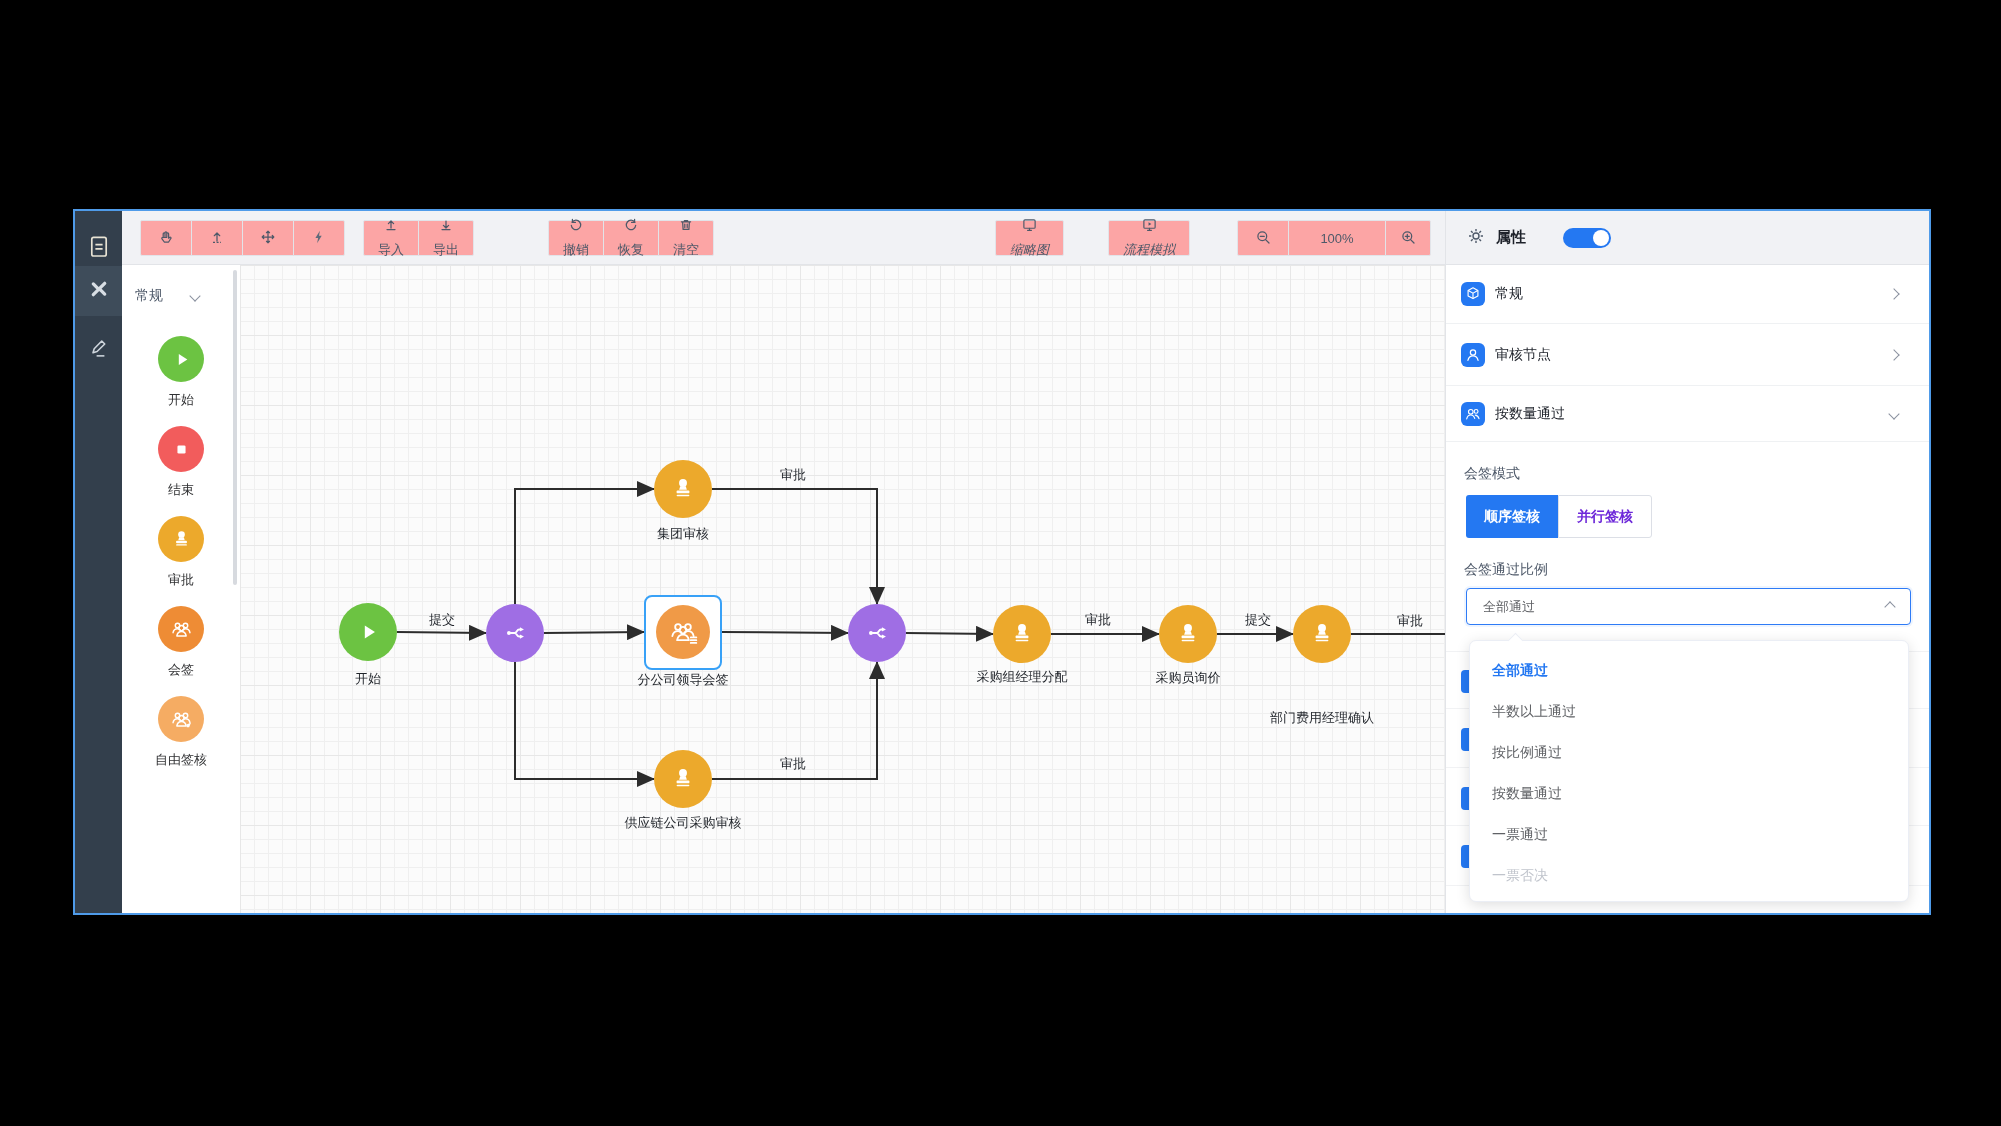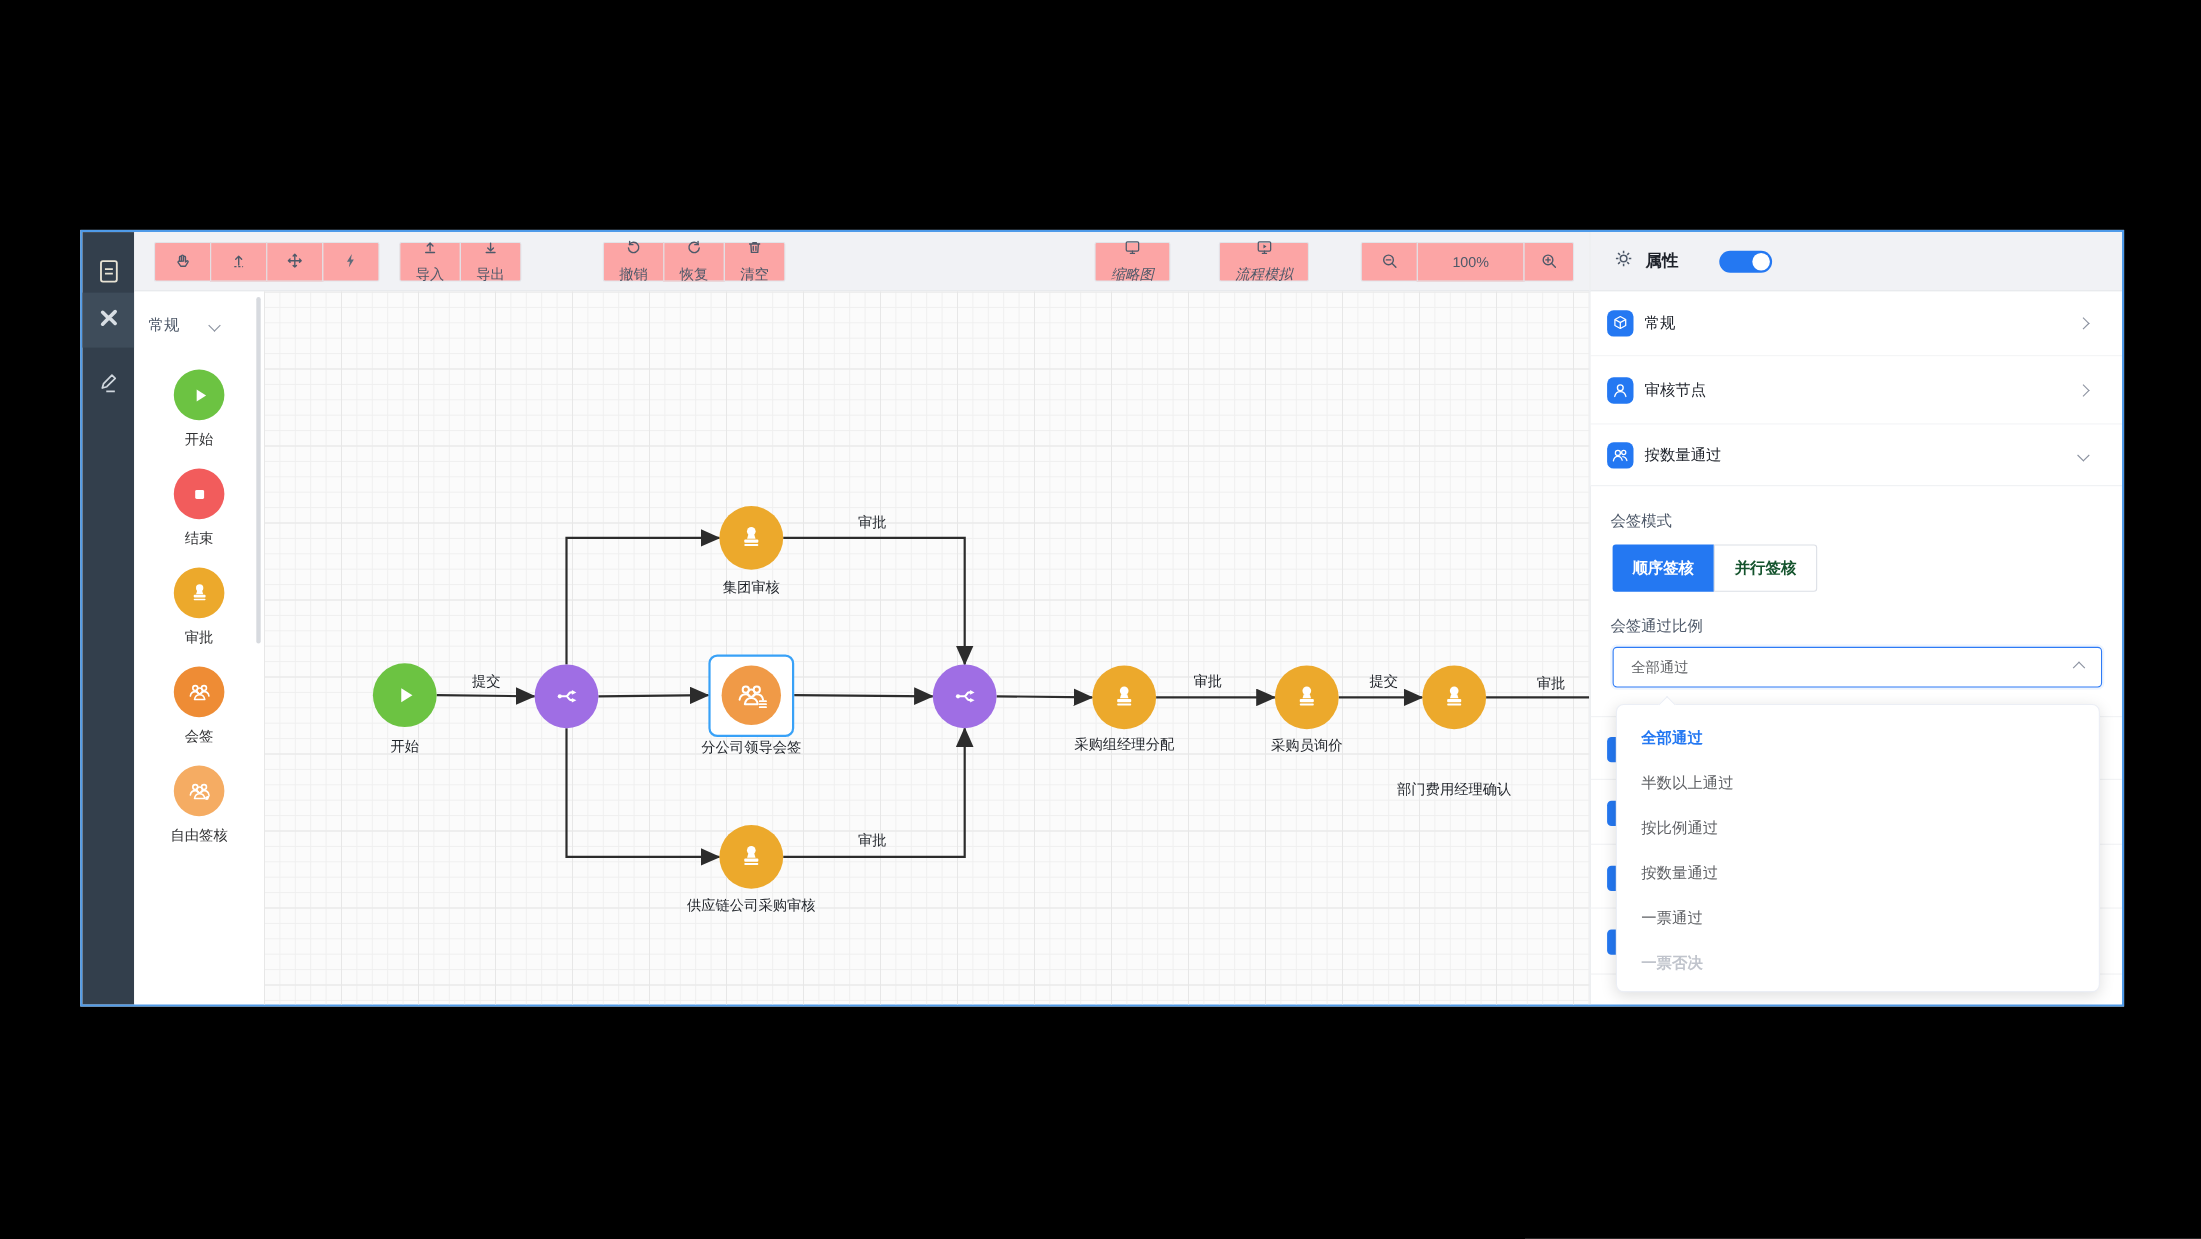--- a/index.html
+++ b/index.html
@@ -48,33 +48,33 @@
   .sect-label{font-size:14px;color:#1D2129;}
   .chev{width:8px;height:8px;border-right:1.6px solid #8A919F;border-bottom:1.6px solid #8A919F;display:inline-block;}
   .chev.right{transform:rotate(-45deg);}
   .chev.down{transform:rotate(45deg);}
   .chev.up{transform:rotate(-135deg);}
   .sect-chev{position:absolute;right:31px;}
   .panel-lbl{position:absolute;left:18px;font-size:14px;color:#4E5969;}
   #seg{position:absolute;left:20px;top:284px;height:43px;display:flex;font-weight:bold;}
   .seg-btn{height:43px;padding:0 18px;display:flex;align-items:center;font-size:14px;cursor:pointer;}
   .seg-btn.on{background:#2478F2;color:#fff;border-radius:3px 0 0 3px;}
-  .seg-btn.off{background:#fff;color:#14532d;border:1px solid #DCDFE6;border-radius:0 3px 3px 0;}
+  .seg-btn.off{background:#fff;color:#6d28d9;border:1px solid #DCDFE6;border-radius:0 3px 3px 0;}
   #ratio-select{position:absolute;left:20px;top:377px;width:445px;height:37px;border:1px solid #2E7BF6;border-radius:4px;background:#fff;
     display:flex;align-items:center;justify-content:space-between;padding:0 16px;cursor:pointer;box-shadow:0 0 0 2px rgba(46,123,246,.08);}
   #ratio-value{font-size:13px;color:#606266;}
   .hidden-sep{position:absolute;left:0;width:100%;height:1px;background:#F1F2F4;}
   .sliver{position:absolute;left:15px;width:8px;height:23px;background:#2478F2;border-radius:4px 0 0 4px;}
   #dropdown{position:absolute;left:23px;top:429px;width:440px;height:262px;background:#fff;border:1px solid #EBEEF5;border-radius:7px;
     box-shadow:0 3px 14px rgba(0,0,0,.13);padding-top:9px;z-index:5;}
   #dropdown:before{content:"";position:absolute;left:40px;top:-6px;width:10px;height:10px;background:#fff;
     border-left:1px solid #EBEEF5;border-top:1px solid #EBEEF5;transform:rotate(45deg);}
   .dd-option{height:41px;line-height:41px;padding-left:22px;font-size:14px;color:#606266;cursor:pointer;}
   .dd-option.sel{color:#2478F2;font-weight:bold;}
-  .dd-option.dis{color:#C0C4CC;cursor:not-allowed;font-weight:bold;}
+  .dd-option.dis{color:#C0C4CC;cursor:not-allowed;}
 </style>
 </head>
 <body>
 
 <div id="app">
 
   <div id="rail">
       <div class="rail-item" style="top: 13px;">
         <span><svg width="22" height="24" viewBox="0 0 18 20">
             <rect x="3" y="2" width="12" height="15.5" rx="1.5" stroke="#E8E3D4" stroke-width="1.4" fill="none"></rect>

